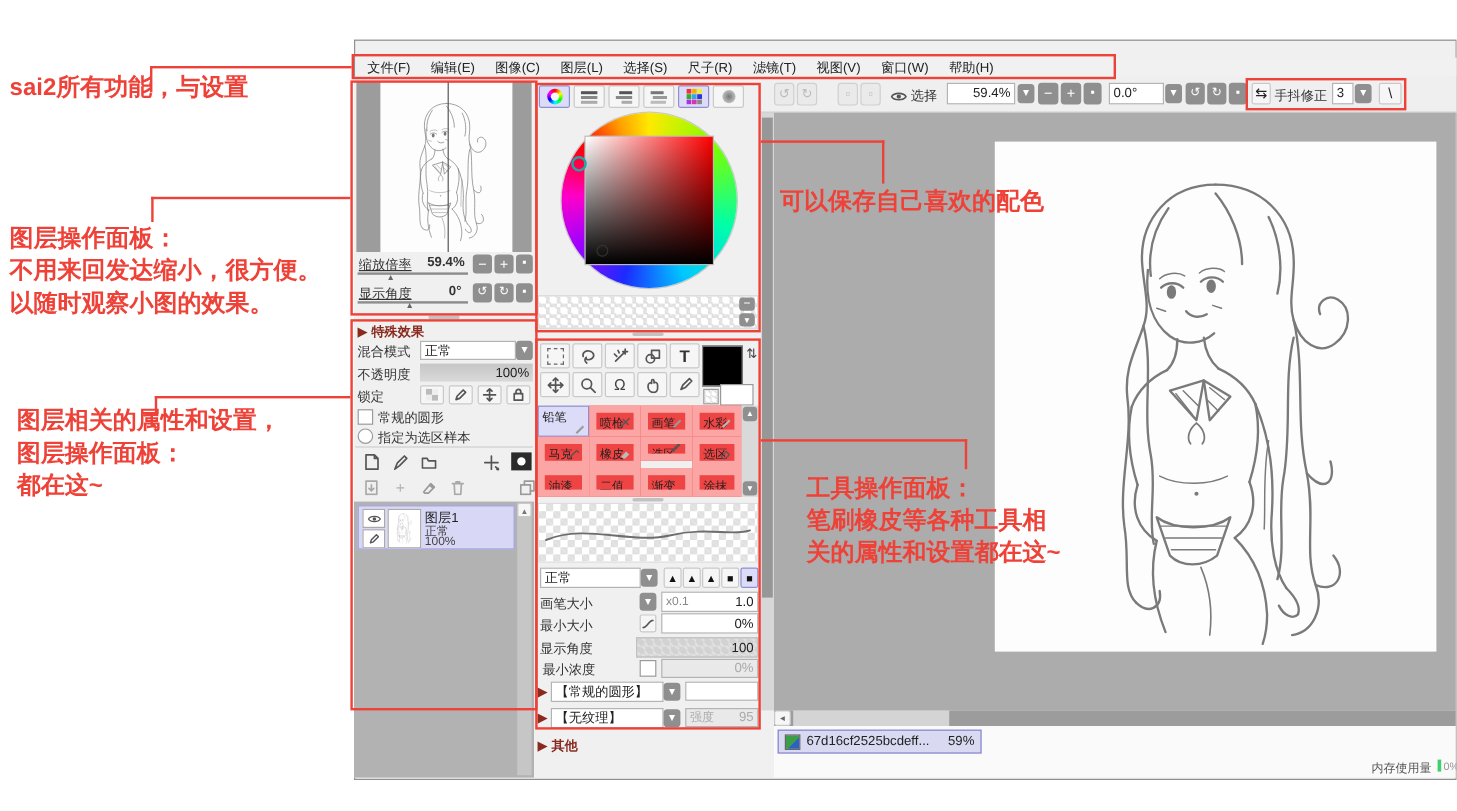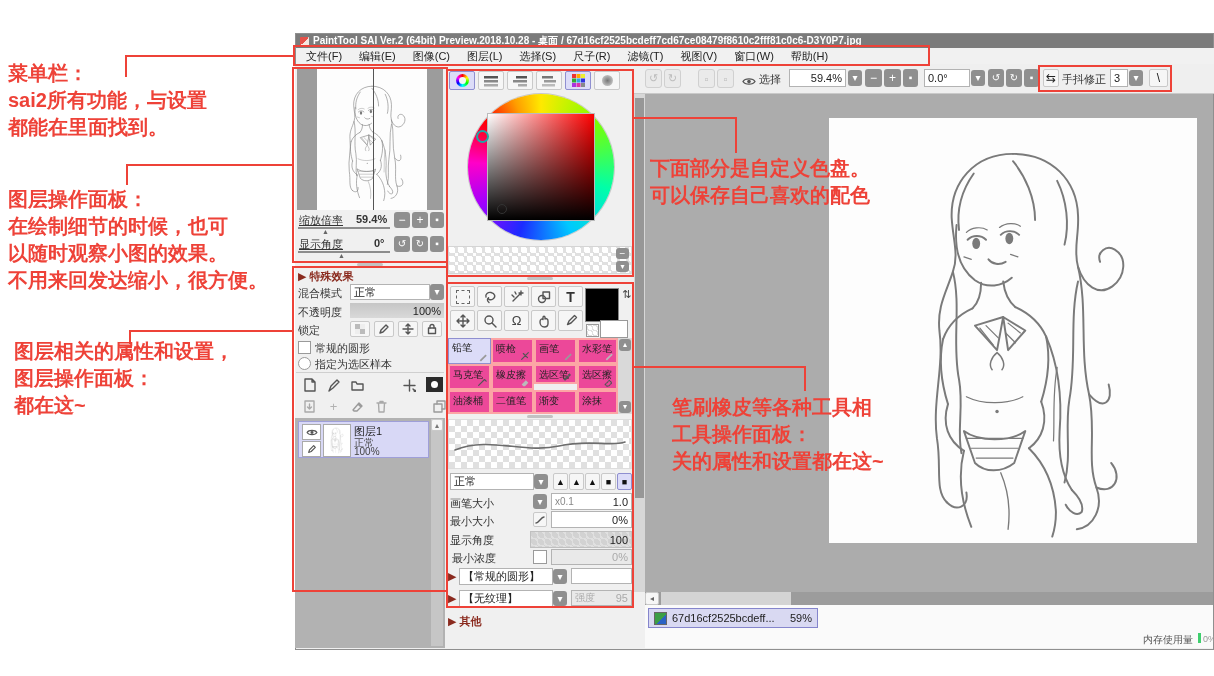--- a/index.html
+++ b/index.html
@@ -13,21 +13,21 @@
   .btnl{position:absolute;background:#eaeaea;border:1px solid #d0d0d0;border-radius:3px;color:#bdbdbd;display:flex;align-items:center;justify-content:center;font-size:11px;box-sizing:border-box}
   .btni{position:absolute;background:#f6f6f6;border:1px solid #c9c9c9;border-radius:2px;display:flex;align-items:center;justify-content:center;box-sizing:border-box}
   .fld{position:absolute;background:#fff;border:1px solid #b3b3b3;font-size:11px;display:flex;align-items:center;padding:0 3px;box-sizing:border-box}
   .lbl{position:absolute;font-size:11px;white-space:nowrap;color:#333}
   .hdr{position:absolute;font-size:11px;color:#8a2a1e;white-space:nowrap;font-weight:bold}
   .checker{background-color:#fff;background-image:
     linear-gradient(45deg,#e0e0e0 25%,transparent 25%,transparent 75%,#e0e0e0 75%),
     linear-gradient(45deg,#e0e0e0 25%,transparent 25%,transparent 75%,#e0e0e0 75%);
     background-size:12px 12px;background-position:0 0,6px 6px}
   .split{position:absolute;width:26px;height:3px;background:#c2c2c2;border-radius:2px}
-  .cell{position:absolute;background:#ec4899;border:2px solid #fca5a5;box-sizing:border-box;font-size:10px;overflow:hidden}
+  .cell{position:absolute;background:#ef4444;border:6px solid #fca5a5;box-sizing:border-box;font-size:10px;overflow:hidden}
   .ic{stroke:#555;fill:none;stroke-width:1.4;stroke-linecap:round;stroke-linejoin:round}
   .sel{background:#dcdcf8 !important;border:1px solid #8f8fd0 !important}
 </style>
 </head>
 <body>
 
 <div class="stage">
 
   <svg width="0" height="0" style="position:absolute">
     <defs>
@@ -75,24 +75,20 @@
         <path d="M140,286 C146,300 148,316 146,332" stroke-width="1.1"></path>
         <path d="M177,175 C187,198 190,226 188,252 C187,270 190,288 198,300"></path>
         <path d="M186,200 C182,222 184,244 183,260" stroke-width="1"></path>
         <path d="M198,300 C204,306 208,312 206,318 C202,322 196,318 193,312"></path>
       </g>
     </defs>
   </svg>
 
   <div class="abs" style="left:295px;top:33px;width:919px;height:617px;background:#f0f0f0;border:1px solid #8f8f8f;box-sizing:border-box"></div>
 
-  <div class="abs" style="left:296px;top:34px;width:917px;height:14px;background:#7b7b7b;display:flex;align-items:center;overflow:hidden">
-    <span style="width:9px;height:9px;margin:0 4px;background:linear-gradient(135deg,#e5524a 50%,#f6e7e0 50%);border-radius:1px;flex:none"></span>
-    <span style="color:#fff;font-size:10px;white-space:nowrap;font-weight:bold">PaintTool SAI Ver.2 (64bit) Preview.2018.10.28 - 桌面 / 67d16cf2525bcdeff7cd67ce08479f8610c2fff81c0c6-D3Y0P7.jpg</span>
-  </div>
 
   <div class="abs" style="left:296px;top:48px;width:917px;height:16px;background:#f1f1f1;display:flex;align-items:center;gap:17px;padding-left:10px;font-size:11px;color:#222">
     <span>文件(F)</span>
     <span>编辑(E)</span>
     <span>图像(C)</span>
     <span>图层(L)</span>
     <span>选择(S)</span>
     <span>尺子(R)</span>
     <span>滤镜(T)</span>
     <span>视图(V)</span>
@@ -639,38 +635,34 @@
   <div class="rl" style="left:126px;top:164px;width:166px;height:2px"></div>
   <div class="rl" style="left:126px;top:164px;width:2px;height:21px"></div>
   <div class="rl" style="left:129px;top:330px;width:163px;height:2px"></div>
   <div class="rl" style="left:129px;top:330px;width:2px;height:14px"></div>
   <div class="rl" style="left:634px;top:117px;width:103px;height:2px"></div>
   <div class="rl" style="left:735px;top:117px;width:2px;height:36px"></div>
   <div class="rl" style="left:634px;top:366px;width:172px;height:2px"></div>
   <div class="rl" style="left:804px;top:366px;width:2px;height:25px"></div>
 
   <div class="ann" style="left:8px;top:60px">
-    <div>菜单栏：</div>
     <div>sai2所有功能，与设置</div>
-    <div>都能在里面找到。</div>
   </div>
   <div class="ann" style="left:8px;top:186px">
     <div>图层操作面板：</div>
-    <div>在绘制细节的时候，也可</div>
+    <div>不用来回发达缩小，很方便。</div>
     <div>以随时观察小图的效果。</div>
-    <div>不用来回发达缩小，很方便。</div>
   </div>
   <div class="ann" style="left:14px;top:338px">
     <div>图层相关的属性和设置，</div>
     <div>图层操作面板：</div>
     <div>都在这~</div>
   </div>
   <div class="ann" style="left:650px;top:155px">
-    <div>下面部分是自定义色盘。</div>
     <div>可以保存自己喜欢的配色</div>
   </div>
   <div class="ann" style="left:672px;top:394px">
+    <div>工具操作面板：</div>
     <div>笔刷橡皮等各种工具相</div>
-    <div>工具操作面板：</div>
     <div>关的属性和设置都在这~</div>
   </div>
 
 </div>
 
 </body></html>

